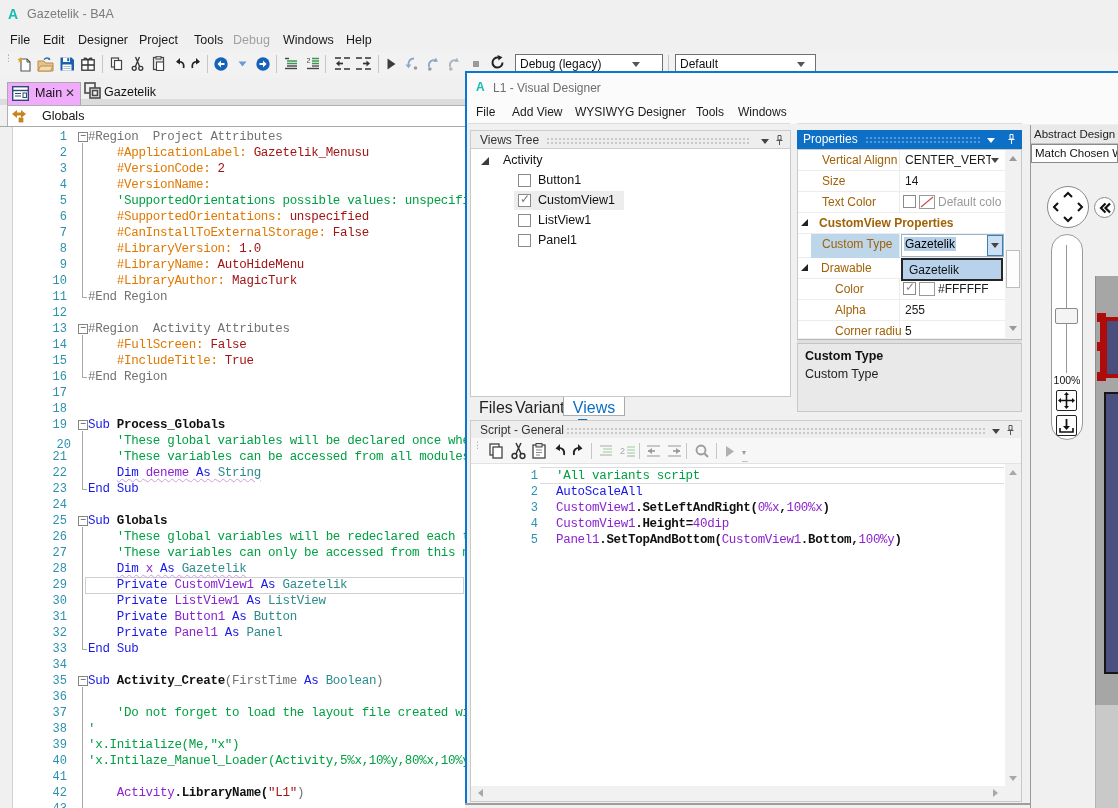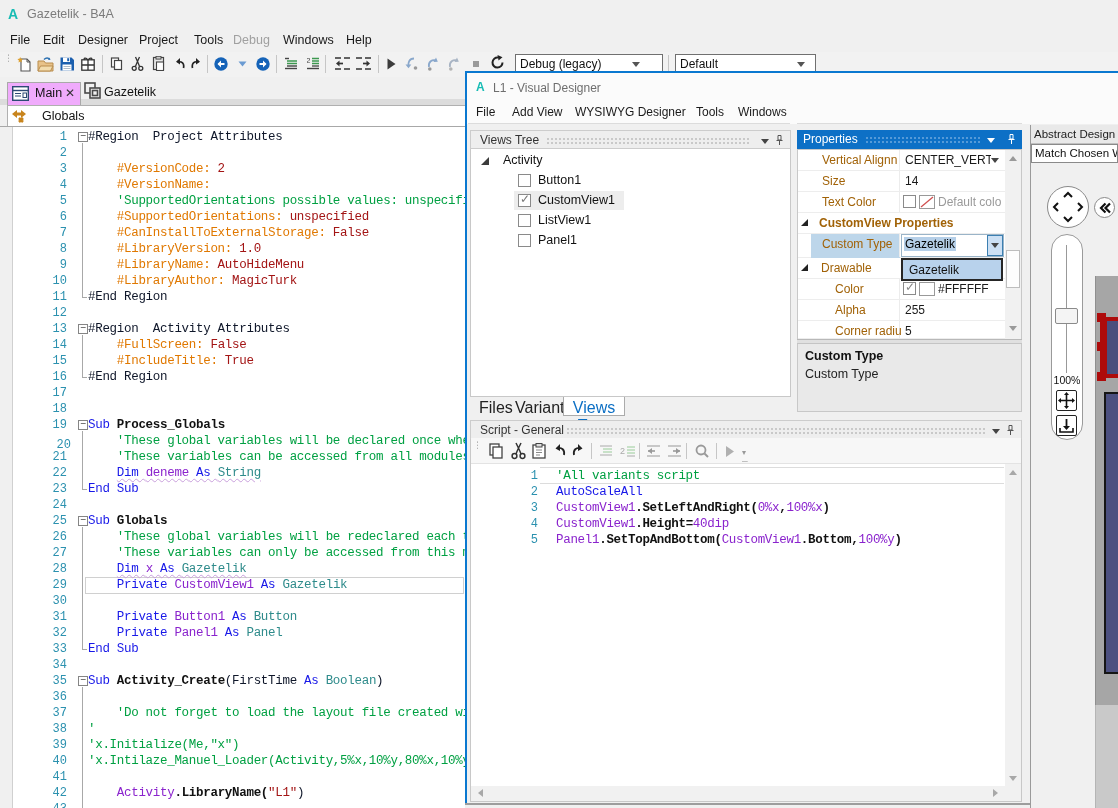--- a/index.html
+++ b/index.html
@@ -34,21 +34,21 @@
 .scl{left:85px}
 .cl,.scl{position:absolute;font-family:"Liberation Mono",monospace;font-size:12.5px;letter-spacing:-0.3px;line-height:16px;white-space:pre;color:#1e1e1e}
 .cl{left:88px}
 span.k{color:#1818e8}
 span.i{color:#8a23cd}
 span.t{color:#2e8b8b}
 span.c{color:#00a042}
 span.a{color:#e07800}
 span.v{color:#a31515}
 span.b{color:#111;font-weight:bold}
-span.p{color:#0f172a}
+span.p{color:#737373}
 span.pb{color:#111;font-weight:bold}
 span.wavy{text-decoration:underline wavy 1px #c9a0dc;text-underline-offset:2px}
 .fold{position:absolute;left:78px;width:10px;height:10px;border:1px solid #858585;background:#fff;color:#444;font-size:10px;line-height:8px;text-align:center;font-family:"Liberation Mono",monospace}
 .fgl{position:absolute;left:82px;width:1px;background:#a8a8a8}
 .fgt{position:absolute;left:82px;width:5px;height:1px;background:#a8a8a8}
 #curline{position:absolute;left:85px;top:450px;width:379px;height:17px;border:1px solid #d0d0d0;background:#fff}
 #edtopborder{left:0;top:126px;width:466px;height:1px;background:#a8a8a8}
 
 #vd{left:465px;top:71px;width:653px;height:734px;background:#fbfbfb;border-left:2px solid #0a78d0;border-top:2px solid #0a78d0}
 #vdbot{left:465px;top:803px;width:653px;height:2px;background:#9d9d9d}
@@ -259,20 +259,21 @@
     <path d="M2 6l5-4v2.5h4V2l5 4-5 4V7.5H7V10z" fill="#c8841c"></path>
     <path d="M9 10l4 4M13 10l-4 4" stroke="#c8841c" stroke-width="2.5"></path>
   </svg>
 <div id="edtopborder" class="abs"></div>
 <div id="editor" class="abs">
     <div id="gutterbg"></div>
 <div id="curline"></div>
 <div class="ln" style="margin:0;top:2px">1</div>
     <div class="cl" style="margin:0;top:2px"><span class="p">#Region  Project Attributes</span></div>
 <div class="ln" style="margin:0;top:18px">2</div>
+    <div class="cl" style="margin:0;top:18px"><span class="a">    #ApplicationLabel:</span><span class="v"> Gazetelik_Menusu</span></div>
 <div class="ln" style="margin:0;top:34px">3</div>
     <div class="cl" style="margin:0;top:34px"><span class="a">    #VersionCode:</span><span class="v"> 2</span></div>
 <div class="ln" style="margin:0;top:50px">4</div>
     <div class="cl" style="margin:0;top:50px"><span class="a">    #VersionName:</span></div>
 <div class="ln" style="margin:0;top:66px">5</div>
     <div class="cl" style="margin:0;top:66px"><span class="c">    'SupportedOrientations possible values: unspecified, landscape or portrait.</span></div>
 <div class="ln" style="margin:0;top:82px">6</div>
     <div class="cl" style="margin:0;top:82px"><span class="a">    #SupportedOrientations:</span><span class="v"> unspecified</span></div>
 <div class="ln" style="margin:0;top:98px">7</div>
     <div class="cl" style="margin:0;top:98px"><span class="a">    #CanInstallToExternalStorage:</span><span class="v"> False</span></div>
@@ -314,20 +315,21 @@
     <div class="cl" style="margin:0;top:386px"><span class="k">Sub </span><span class="b">Globals</span></div>
 <div class="ln" style="margin:0;top:402px">26</div>
     <div class="cl" style="margin:0;top:402px"><span class="c">    'These global variables will be redeclared each time the activity is c</span></div>
 <div class="ln" style="margin:0;top:418px">27</div>
     <div class="cl" style="margin:0;top:418px"><span class="c">    'These variables can only be accessed from this module.</span></div>
 <div class="ln" style="margin:0;top:434px">28</div>
     <div class="cl" style="margin:0;top:434px"><span class="p">    </span><span class="wavy"><span class="k">Dim </span><span class="i">x</span><span class="k"> As </span><span class="t">Gazetelik</span></span></div>
 <div class="ln" style="margin:0;top:450px">29</div>
     <div class="cl" style="margin:0;top:450px"><span class="p">    </span><span class="k">Private </span><span class="i">CustomView1</span><span class="k"> As </span><span class="t">Gazetelik</span></div>
 <div class="ln" style="margin:0;top:466px">30</div>
+    <div class="cl" style="margin:0;top:466px"><span class="p">    </span><span class="k">Private </span><span class="i">ListView1</span><span class="k"> As </span><span class="t">ListView</span></div>
 <div class="ln" style="margin:0;top:482px">31</div>
     <div class="cl" style="margin:0;top:482px"><span class="p">    </span><span class="k">Private </span><span class="i">Button1</span><span class="k"> As </span><span class="t">Button</span></div>
 <div class="ln" style="margin:0;top:498px">32</div>
     <div class="cl" style="margin:0;top:498px"><span class="p">    </span><span class="k">Private </span><span class="i">Panel1</span><span class="k"> As </span><span class="t">Panel</span></div>
 <div class="ln" style="margin:0;top:514px">33</div>
     <div class="cl" style="margin:0;top:514px"><span class="k">End Sub</span></div>
 <div class="ln" style="margin:0;top:530px">34</div>
     <div class="cl" style="margin:0;top:530px"></div>
 <div class="ln" style="margin:0;top:546px">35</div>
     <div class="cl" style="margin:0;top:546px"><span class="k">Sub </span><span class="b">Activity_Create</span><span class="p">(FirstTime </span><span class="k">As </span><span class="t">Boolean</span><span class="p">)</span></div>

